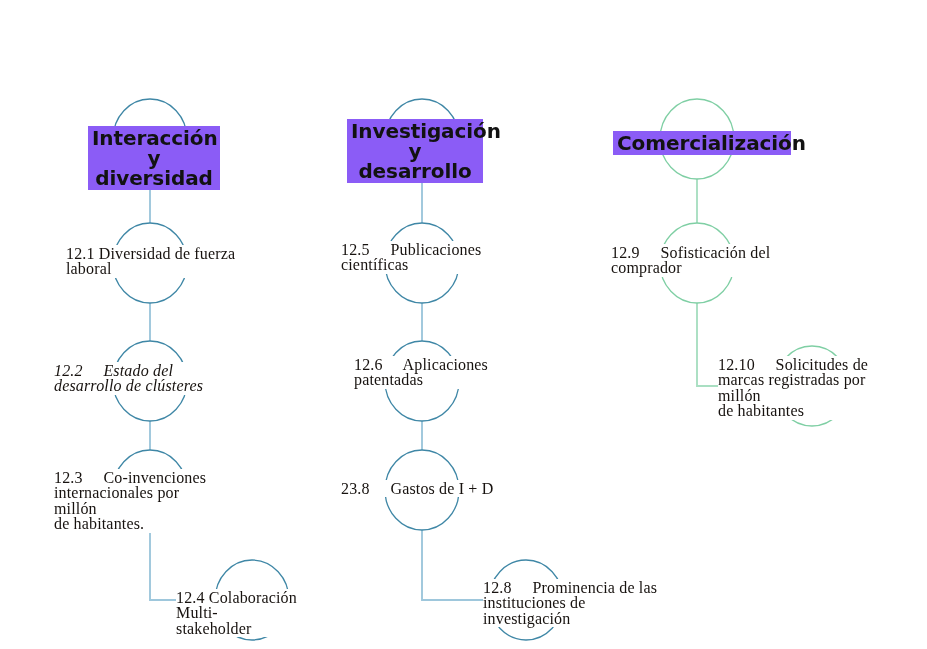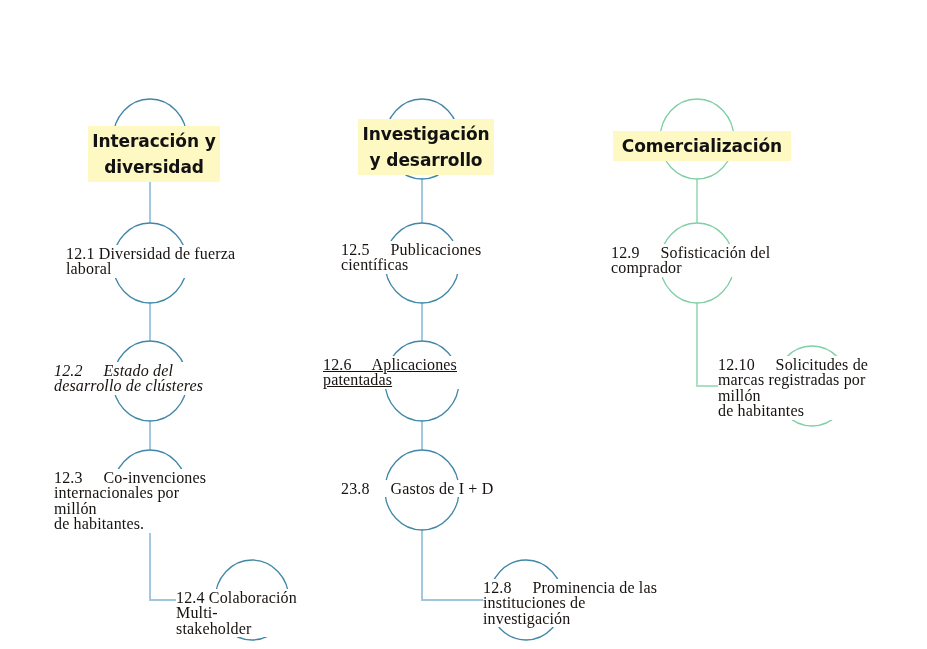--- a/index.html
+++ b/index.html
@@ -43,26 +43,26 @@
     font-size: 16px;
     line-height: 15.4px;
     white-space: pre-wrap;
     padding: 1px 0 1px 0;
     letter-spacing: 0.01em;
   }
   .node-label.centered { text-align: left; }
 
   .group-title {
     position: absolute;
-    background: #fef9c3;
+    background: #8b5cf6;
     color: #121212;
     font-family: "DejaVu Sans", "Liberation Sans", sans-serif;
     font-weight: bold;
-    font-size: 17px;
-    line-height: 26px;
+    font-size: 20px;
+    line-height: 20px;
     text-align: center;
     letter-spacing: -0.1px;
     padding: 2px 4px;
   }
 </style>
 </head>
 <body>
 
 <div id="diagram-canvas">
 
@@ -100,25 +100,25 @@
 diversidad</div>
       <div class="node-label" style="left: 66px; top: 245px; width: 170px;">12.1 Diversidad de fuerza
 laboral</div>
       <div class="node-label" style="left: 54px; top: 362px; width: 170px; font-style: italic;">12.2     Estado del
 desarrollo de clústeres</div>
       <div class="node-label" style="left: 54px; top: 469px; width: 172px;">12.3     Co-invenciones
 internacionales por millón
 de habitantes.</div>
       <div class="node-label centered" style="left: 176px; top: 589px; width: 154px;">12.4 Colaboración Multi-
 stakeholder</div>
-      <div class="group-title" style="left: 358px; top: 119px; width: 128px; text-align: center;">Investigación y
+      <div class="group-title" style="left: 347px; top: 119px; width: 128px; text-align: center;">Investigación y
 desarrollo</div>
       <div class="node-label" style="left: 341px; top: 241px; width: 168px;">12.5     Publicaciones
 científicas</div>
-      <div class="node-label" style="left: 323px; top: 356px; width: 168px; text-decoration: underline;">12.6     Aplicaciones
+      <div class="node-label" style="left: 354px; top: 356px; width: 168px;">12.6     Aplicaciones
 patentadas</div>
       <div class="node-label" style="left: 341px; top: 480px; width: 168px;">23.8     Gastos de I + D</div>
       <div class="node-label" style="left: 443px; top: 579px; width: 180px; margin-left: 40px;">12.8     Prominencia de las
 instituciones de
 investigación</div>
       <div class="group-title" style="left: 613px; top: 131px; width: 170px; text-align: center;">Comercialización</div>
       <div class="node-label" style="left: 611px; top: 244px; width: 168px;">12.9     Sofisticación del
 comprador</div>
       <div class="node-label" style="left: 718px; top: 356px; width: 188px;">12.10     Solicitudes de
 marcas registradas por millón

